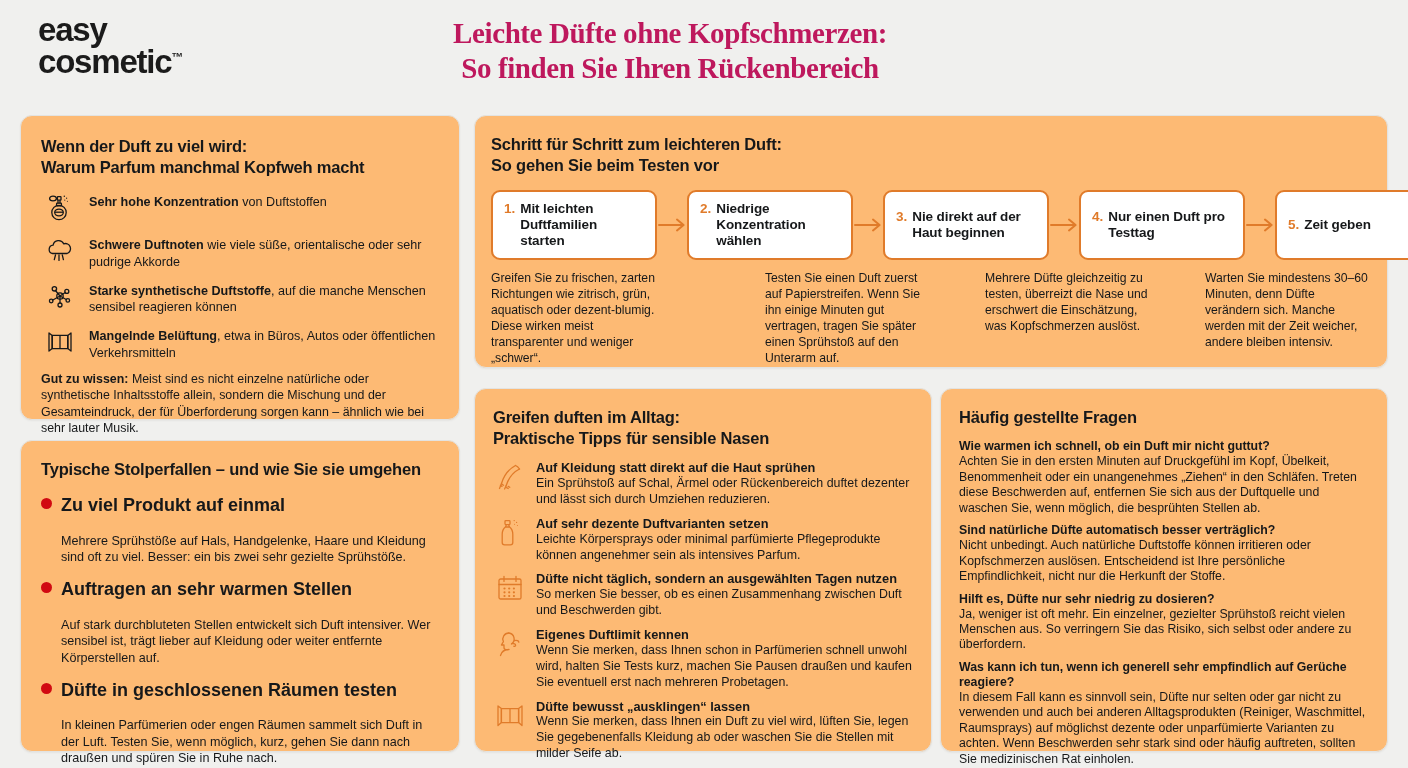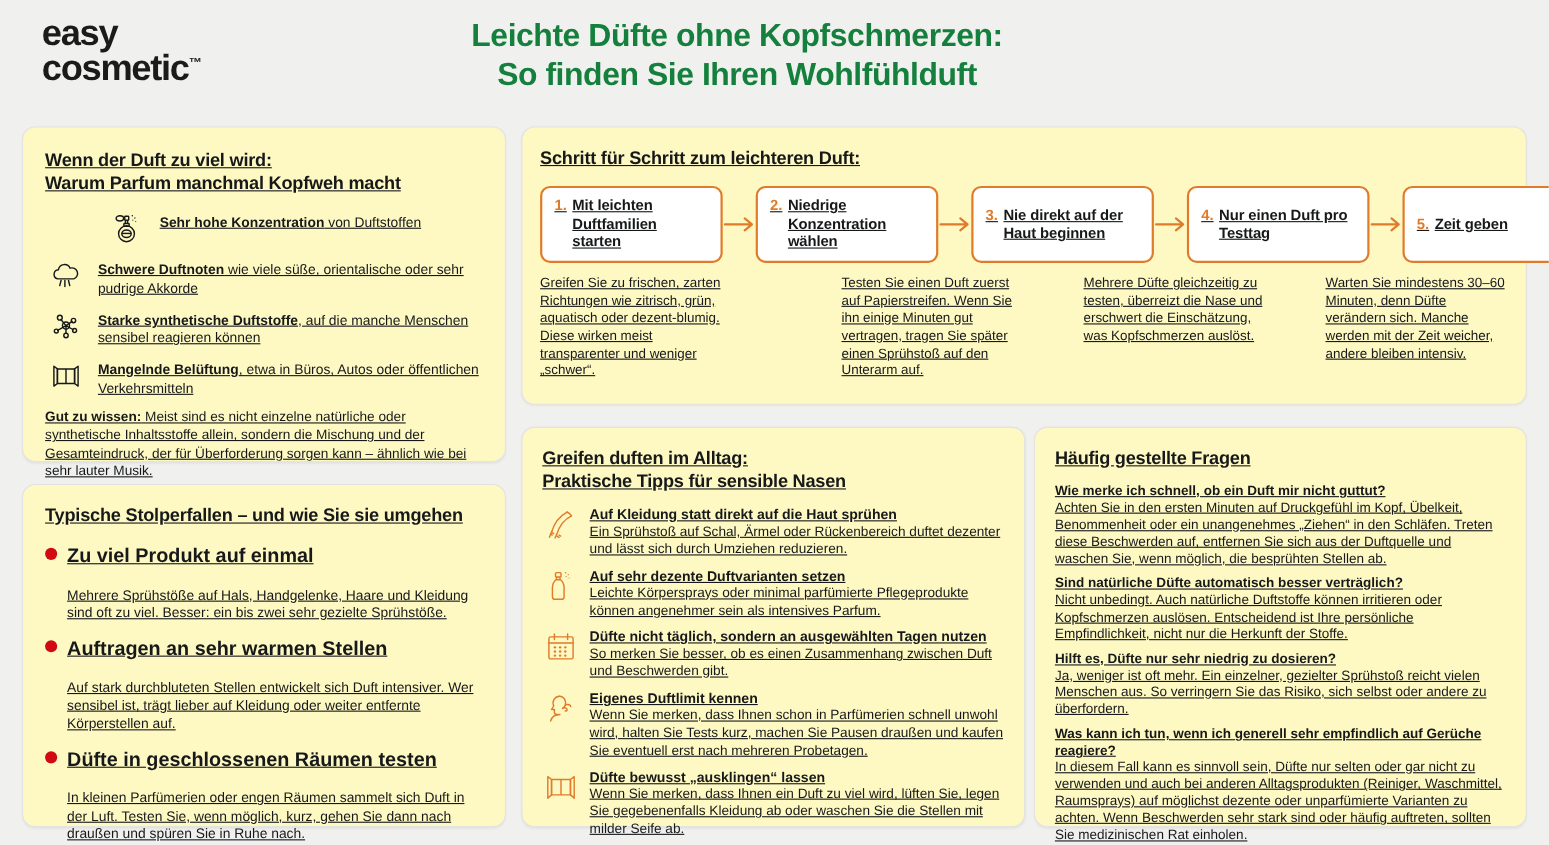--- a/index.html
+++ b/index.html
@@ -16,47 +16,46 @@
   .header { position: relative; height: 108px; }
   .logo {
     position: absolute; left: 38px; top: 14px;
     font-weight: 800; font-size: 33px; line-height: 0.98;
     letter-spacing: -1.2px; color: #1b1b1b;
   }
   .logo .tm { font-size: 12px; vertical-align: super; letter-spacing: 0; font-weight: 700; }
   .main-title {
     position: absolute; left: 0; right: 0; top: 16px;
     text-align: center; font-size: 29px; font-weight: 800;
-    line-height: 1.22; letter-spacing: -0.4px; color: #15803d;
+    line-height: 1.22; letter-spacing: -0.4px; color: #be185d; font-family: Liberation Serif, serif;
   }
 
   
   .card {
     position: absolute;
-    background: #fef9c3;
+    background: #fdba74;
     border: 1px solid #e3e3e1;
     border-radius: 12px;
     box-shadow: 0 1px 2px rgba(0,0,0,0.05);
-    text-decoration: underline;
   }
   .card-title {
     font-size: 16.5px; font-weight: 800; line-height: 1.28;
     letter-spacing: -0.2px; color: #16181a;
   }
 
   
   #card-causes   { left: 20px;  top: 115px; width: 440px; height: 305px; padding: 20px 20px 14px 20px; }
   #card-pitfalls { left: 20px;  top: 440px; width: 440px; height: 312px; padding: 18px 20px 14px 20px; }
   #card-steps    { left: 474px; top: 115px; width: 914px; height: 253px; padding: 18px 16px 14px 16px; }
   #card-tips     { left: 474px; top: 388px; width: 458px; height: 364px; padding: 18px 18px 12px 18px; }
   #card-faq      { left: 940px; top: 388px; width: 448px; height: 364px; padding: 18px 16px 12px 18px; }
 
   
   .causes-list { margin-top: 13px; }
-  .cause-row { display: flex; align-items: flex-start; gap: 10px; margin-bottom: 9px; justify-content: center; }
+  .cause-row { display: flex; align-items: flex-start; gap: 10px; margin-bottom: 9px; }
   .cause-icon { flex: 0 0 38px; width: 38px; height: 34px; display: flex; align-items: center; justify-content: center; }
   .cause-text { font-size: 12.6px; line-height: 1.33; padding-top: 3px; }
   .cause-text b { font-weight: 800; }
   .note { margin-top: 8px; font-size: 12.4px; line-height: 1.34; }
   .note b { font-weight: 800; }
 
   
   .pitfall-list { margin-top: 14px; }
   .pitfall { display: flex; gap: 9px; margin-bottom: 13px; }
   .dot {
@@ -107,21 +106,21 @@
 
 <div class="page">
 
   <div class="header">
     <div class="logo">
       <div>easy</div>
       <div><span>cosmetic</span><span class="tm">™</span></div>
     </div>
     <div class="main-title">
       <div>Leichte Düfte ohne Kopfschmerzen:</div>
-      <div>So finden Sie Ihren Wohlfühlduft</div>
+      <div>So finden Sie Ihren Rückenbereich</div>
     </div>
   </div>
 
   <div class="card" id="card-causes">
     <div class="card-title">
       <div>Wenn der Duft zu viel wird:</div>
       <div>Warum Parfum manchmal Kopfweh macht</div>
     </div>
     <div class="causes-list">
 
@@ -232,20 +231,21 @@
           <div class="pitfall-desc">Wenn Sie direkt mehrere neue Düfte, neue Haarpflege mit Duft und duftende Bodylotion nutzen, ist schwer erkennbar, was Beschwerden verursacht.</div>
         </div>
       </div>
 
     </div>
   </div>
 
   <div class="card" id="card-steps">
     <div class="card-title">
       <div>Schritt für Schritt zum leichteren Duft:</div>
+      <div>So gehen Sie beim Testen vor</div>
     </div>
 
     <div class="steps-row">
       <div class="step-box">
         <div class="step-inner">
           <span class="step-num">1.</span>
           <span class="step-label">Mit leichten Duftfamilien starten</span>
         </div>
       </div>
       <div class="arrow">
@@ -406,21 +406,21 @@
       </div>
 
     </div>
   </div>
 
   <div class="card" id="card-faq">
     <div class="card-title">Häufig gestellte Fragen</div>
     <div class="faq-list">
 
       <div class="faq">
-        <div class="faq-q">Wie merke ich schnell, ob ein Duft mir nicht guttut?</div>
+        <div class="faq-q">Wie warmen ich schnell, ob ein Duft mir nicht guttut?</div>
         <div class="faq-a">Achten Sie in den ersten Minuten auf Druckgefühl im Kopf, Übelkeit, Benommenheit oder ein unangenehmes „Ziehen“ in den Schläfen. Treten diese Beschwerden auf, entfernen Sie sich aus der Duftquelle und waschen Sie, wenn möglich, die besprühten Stellen ab.</div>
       </div>
 
       <div class="faq">
         <div class="faq-q">Sind natürliche Düfte automatisch besser verträglich?</div>
         <div class="faq-a">Nicht unbedingt. Auch natürliche Duftstoffe können irritieren oder Kopfschmerzen auslösen. Entscheidend ist Ihre persönliche Empfindlichkeit, nicht nur die Herkunft der Stoffe.</div>
       </div>
 
       <div class="faq">
         <div class="faq-q">Hilft es, Düfte nur sehr niedrig zu dosieren?</div>

